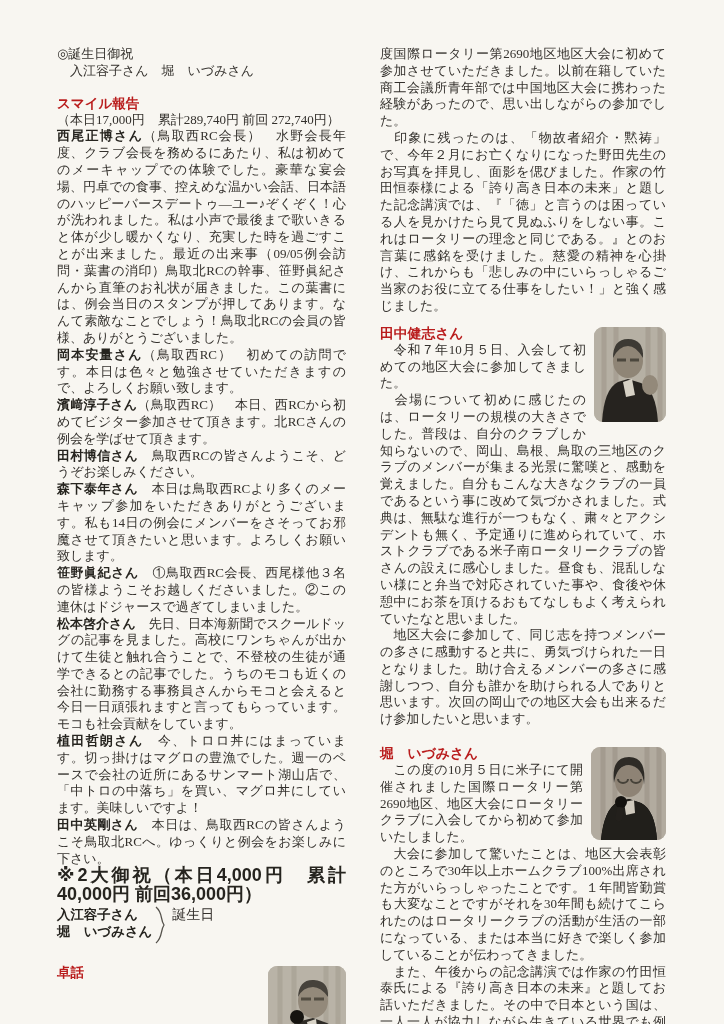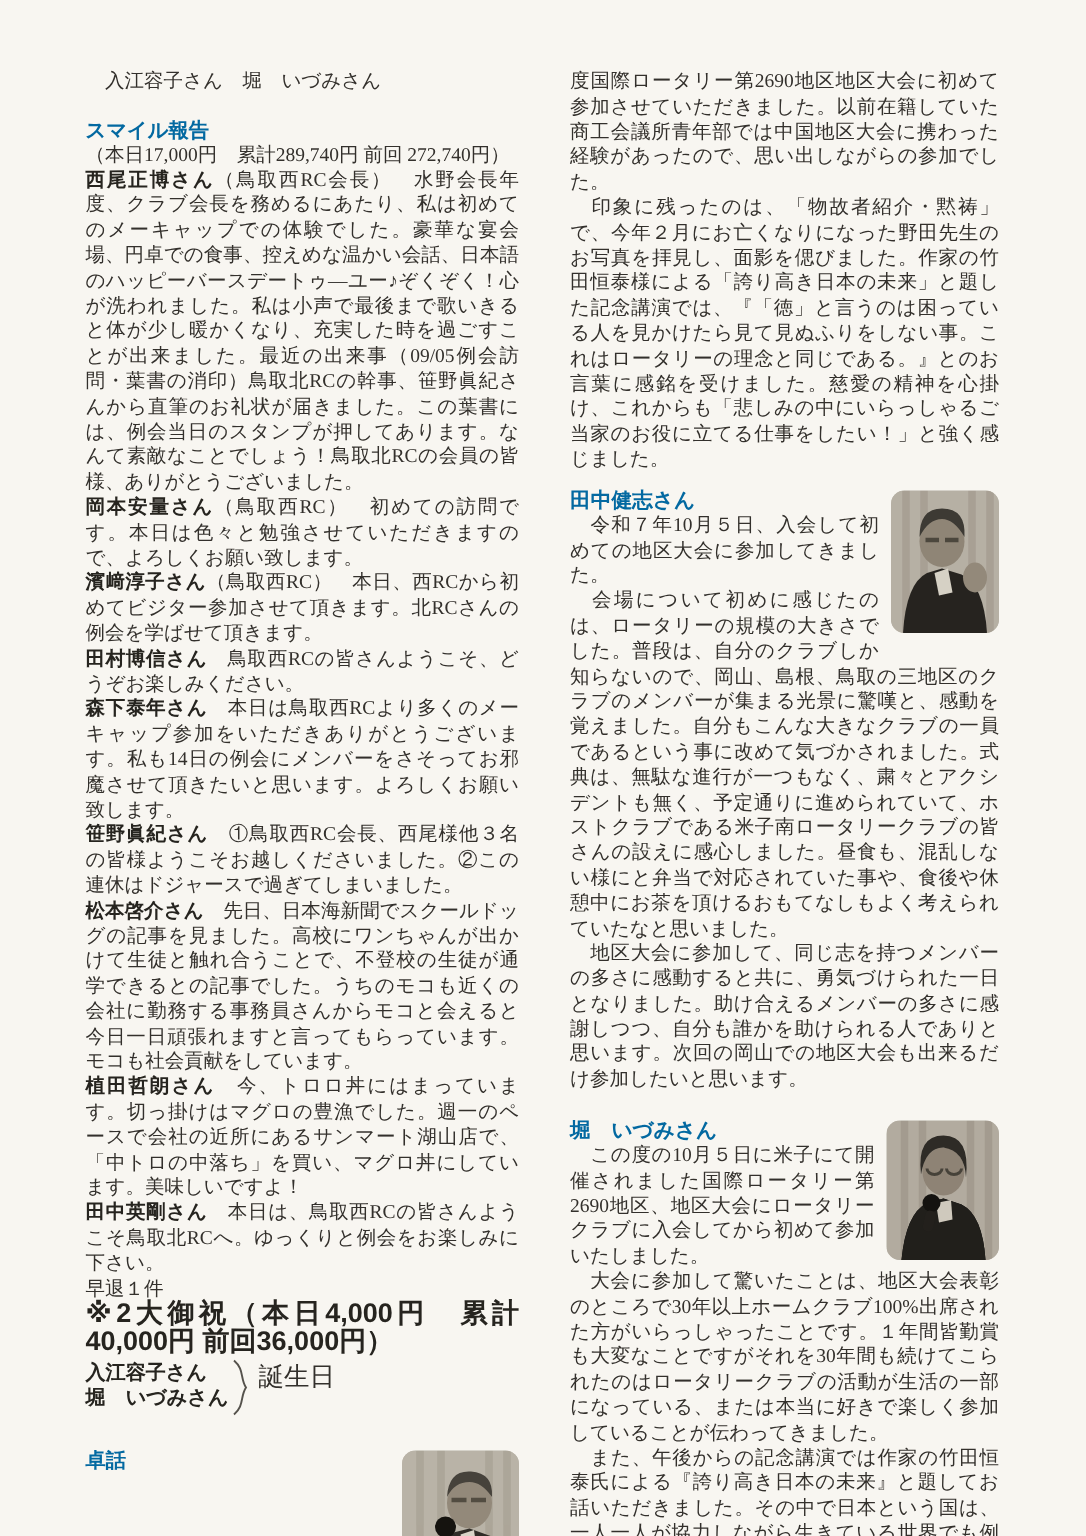--- a/index.html
+++ b/index.html
@@ -19,21 +19,21 @@
   }
   .col{width:289px;}
   .col.right{width:286px;}
   p{margin:0;font-size:13px;line-height:16.8px;text-align:justify;text-justify:inter-ideograph;}
   .gname{
     font-family:"Liberation Sans","DejaVu Sans",sans-serif;
     font-weight:bold;color:#26241f;
   }
   .heading{
     font-family:"Liberation Sans","DejaVu Sans",sans-serif;
-    font-weight:bold;font-size:13.5px;line-height:17px;color:#0369a1;
+    font-weight:bold;font-size:13.5px;line-height:17px;color:#b91c1c;
     margin:0;
   }
   .sect{margin-top:15px;}
   .photo{
     float:right;
     border-radius:9px;
     overflow:hidden;
     background:#bdb8ad;
     margin:2px 0 4px 8px;
   }
@@ -44,51 +44,51 @@
   .clearfix::after{content:"";display:block;clear:both;}
 </style>
 </head>
 <body>
 
 <div class="page">
 
   <div class="col left">
 
     <div>
+      <p>◎誕生日御祝</p>
       <p style="padding-left:13px;">入江容子さん　堀　いづみさん</p>
     </div>
 
     <div class="sect">
       <p class="heading">スマイル報告</p>
       <p>（本日17,000円　累計289,740円 前回 272,740円）</p>
 
       <p><span class="gname">西尾正博さん</span><span>（鳥取西RC会長）　水野会長年度、クラブ会長を務めるにあたり、私は初めてのメーキャップでの体験でした。豪華な宴会場、円卓での食事、控えめな温かい会話、日本語のハッピーバースデートゥ―ユー♪ぞくぞく！心が洗われました。私は小声で最後まで歌いきると体が少し暖かくなり、充実した時を過ごすことが出来ました。最近の出来事（09/05例会訪問・葉書の消印）鳥取北RCの幹事、笹野眞紀さんから直筆のお礼状が届きました。この葉書には、例会当日のスタンプが押してあります。なんて素敵なことでしょう！鳥取北RCの会員の皆様、ありがとうございました。</span></p>
       <p><span class="gname">岡本安量さん</span><span>（鳥取西RC）　初めての訪問です。本日は色々と勉強させていただきますので、よろしくお願い致します。</span></p>
       <p><span class="gname">濱﨑淳子さん</span><span>（鳥取西RC）　本日、西RCから初めてビジター参加させて頂きます。北RCさんの例会を学ばせて頂きます。</span></p>
       <p><span class="gname">田村博信さん</span><span>　鳥取西RCの皆さんようこそ、どうぞお楽しみください。</span></p>
       <p><span class="gname">森下泰年さん</span><span>　本日は鳥取西RCより多くのメーキャップ参加をいただきありがとうございます。私も14日の例会にメンバーをさそってお邪魔させて頂きたいと思います。よろしくお願い致します。</span></p>
       <p><span class="gname">笹野眞紀さん</span><span>　①鳥取西RC会長、西尾様他３名の皆様ようこそお越しくださいました。②この連休はドジャースで過ぎてしまいました。</span></p>
       <p><span class="gname">松本啓介さん</span><span>　先日、日本海新聞でスクールドッグの記事を見ました。高校にワンちゃんが出かけて生徒と触れ合うことで、不登校の生徒が通学できるとの記事でした。うちのモコも近くの会社に勤務する事務員さんからモコと会えると今日一日頑張れますと言ってもらっています。モコも社会貢献をしています。</span></p>
       <p><span class="gname">植田哲朗さん</span><span>　今、トロロ丼にはまっています。切っ掛けはマグロの豊漁でした。週一のペースで会社の近所にあるサンマート湖山店で、「中トロの中落ち」を買い、マグロ丼にしています。美味しいですよ！</span></p>
       <p><span class="gname">田中英剛さん</span><span>　本日は、鳥取西RCの皆さんようこそ鳥取北RCへ。ゆっくりと例会をお楽しみに下さい。</span></p>
 
-      <p>早退１件</p>
       <p><span class="gname" style="font-size:18px;">※2大御祝（本日4,000円　累計40,000円 前回36,000円）</span></p>
 
       <div class="brace-row">
         <div class="brace-names">
           <span class="gname" style="font-size:13.4px;line-height:17px;">入江容子さん</span>
           <span class="gname" style="font-size:13.4px;line-height:17px;">堀　いづみさん</span>
         </div>
         <span class="brace-glyph">
           <svg width="12" height="38" viewBox="0 0 12 38">
               <path d="M2,1 C9,7 6,13 10,19 C6,25 9,31 2,37" stroke="#55524c" fill="none" stroke-width="1.3"></path>
             </svg>
         </span>
-        <span style="font-size:17px;">誕生日</span>
+        <span style="font-size:14px;">誕生日</span>
       </div>
     </div>
 
     <div class="sect clearfix" style="margin-top:16px;">
       <div class="photo" style="width:78px;height:96px;">
         <svg width="78" height="96" viewBox="0 0 78 96">
           <rect width="78" height="96" fill="#b9b3a7"></rect>
           <path d="M12,0 V96 M26,0 V96 M58,0 V96 M70,0 V96" stroke="#a49d8f" stroke-width="5" opacity="0.6"></path>
           <ellipse cx="45" cy="35" rx="15" ry="17" fill="#93897a"></ellipse>
           <path d="M30,31 Q31,13 46,14 Q61,15 60,31 Q53,21 45,21 Q35,21 30,31 Z" fill="#46423b"></path>

